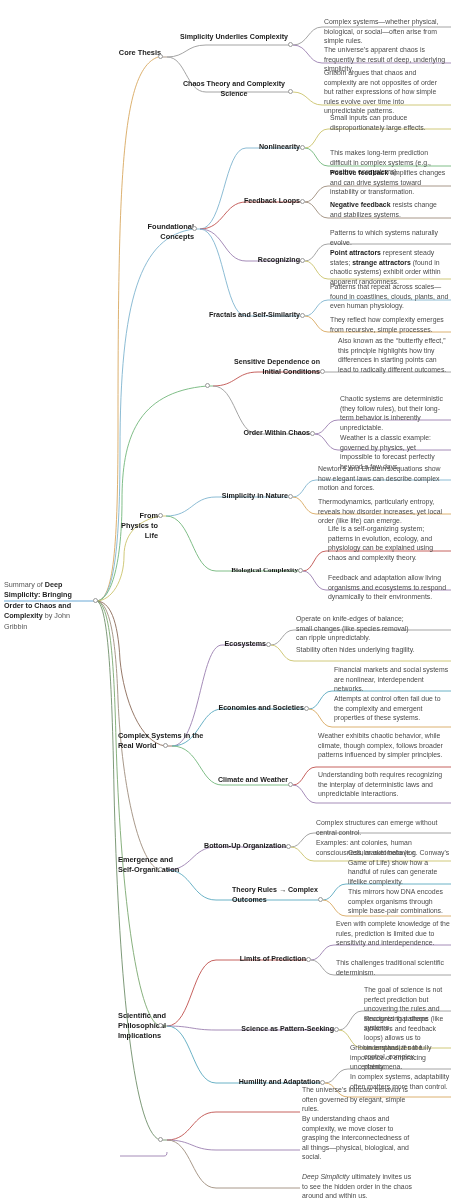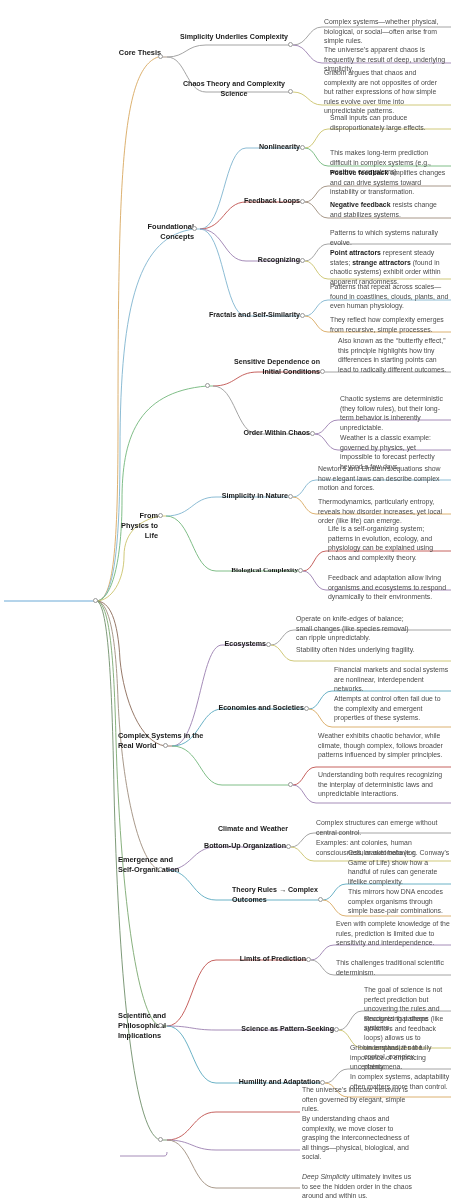--- a/index.html
+++ b/index.html
@@ -134,20 +134,23 @@
     <path d="M325 1083 C336 1083 336 1069 348 1069 H451" stroke="#9a9a9a"></path>
     <path d="M325 1083 C336 1083 336 1097 348 1097 H451" stroke="#d8a860"></path>
 
     <path d="M160 1140 H167" stroke="#6f8f6a"></path>
     <path d="M120 1156 H164 C166 1156 167 1155 167 1152" stroke="#9b7fb0"></path>
     <path d="M167 1140 C192 1140 192 1112 216 1112 H300" stroke="#c0504d"></path>
     <path d="M167 1140 C192 1140 192 1150 216 1150 H300" stroke="#9b7fb0"></path>
     <path d="M167 1140 C192 1140 192 1188 216 1188 H300" stroke="#9e8d7d"></path>
   </svg>
 
+  <div class="node root-label">
+    <span>Summary of </span><b>Deep Simplicity: Bringing Order to Chaos and Complexity</b><span> by John Gribbin</span>
+  </div>
   <div class="dot" style="left:93px;top:598px;"></div>
 
   <div class="node l1" style="left:118px;top:48px;width:44px;text-align:center;">Core Thesis</div>
   <div class="dot" style="left:158px;top:54px;"></div>
 
   <div class="node l2" style="left:180px;top:33px;width:108px;">Simplicity Underlies Complexity</div>
   <div class="dot" style="left:288px;top:42px;"></div>
   <div class="node l2" style="left:180px;top:80px;width:108px;text-align:center;">Chaos Theory and Complexity Science</div>
   <div class="dot" style="left:288px;top:89px;"></div>
 
@@ -200,21 +203,21 @@
   <div class="node l3" style="left:328px;top:524px;width:122px;">Life is a self-organizing system; patterns in evolution, ecology, and physiology can be explained using chaos and complexity theory.</div>
   <div class="node l3" style="left:328px;top:573px;width:122px;">Feedback and adaptation allow living organisms and ecosystems to respond dynamically to their environments.</div>
 
   <div class="node l1" style="left:118px;top:731px;width:88px;">Complex Systems in the Real World</div>
   <div class="dot" style="left:163px;top:743px;"></div>
 
   <div class="node l2" style="left:200px;top:640px;width:66px;">Ecosystems</div>
   <div class="dot" style="left:266px;top:642px;"></div>
   <div class="node l2" style="left:212px;top:704px;width:92px;">Economies and Societies</div>
   <div class="dot" style="left:304px;top:706px;"></div>
-  <div class="node l2" style="left:212px;top:825px;width:76px;text-align:right;">Climate and Weather</div>
+  <div class="node l2" style="left:212px;top:776px;width:76px;text-align:right;">Climate and Weather</div>
   <div class="dot" style="left:288px;top:782px;"></div>
 
   <div class="node l3" style="left:296px;top:614px;width:120px;">Operate on knife-edges of balance; small changes (like species removal) can ripple unpredictably.</div>
   <div class="node l3" style="left:296px;top:645px;width:120px;">Stability often hides underlying fragility.</div>
   <div class="node l3" style="left:334px;top:665px;width:116px;">Financial markets and social systems are nonlinear, interdependent networks.</div>
   <div class="node l3" style="left:334px;top:694px;width:116px;">Attempts at control often fail due to the complexity and emergent properties of these systems.</div>
   <div class="node l3" style="left:318px;top:731px;width:132px;">Weather exhibits chaotic behavior, while climate, though complex, follows broader patterns influenced by simpler principles.</div>
   <div class="node l3" style="left:318px;top:770px;width:132px;">Understanding both requires recognizing the interplay of deterministic laws and unpredictable interactions.</div>
 
   <div class="node l1" style="left:118px;top:855px;width:70px;">Emergence and Self-Organization</div>

